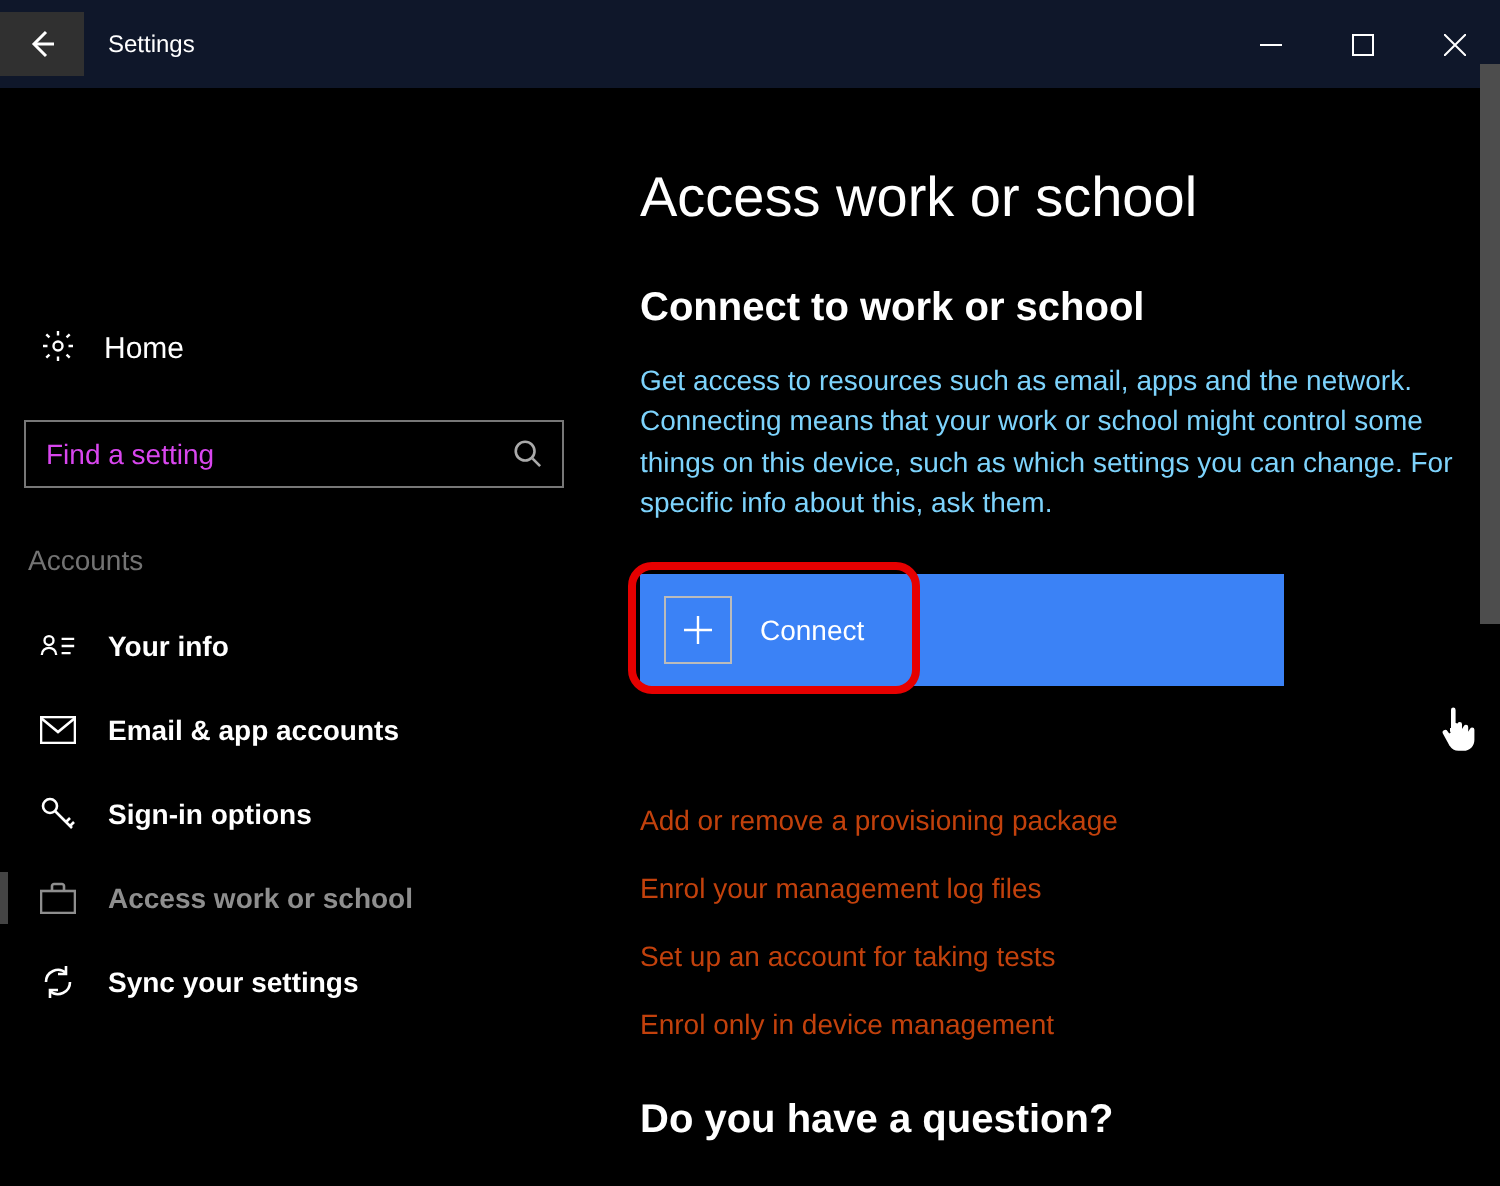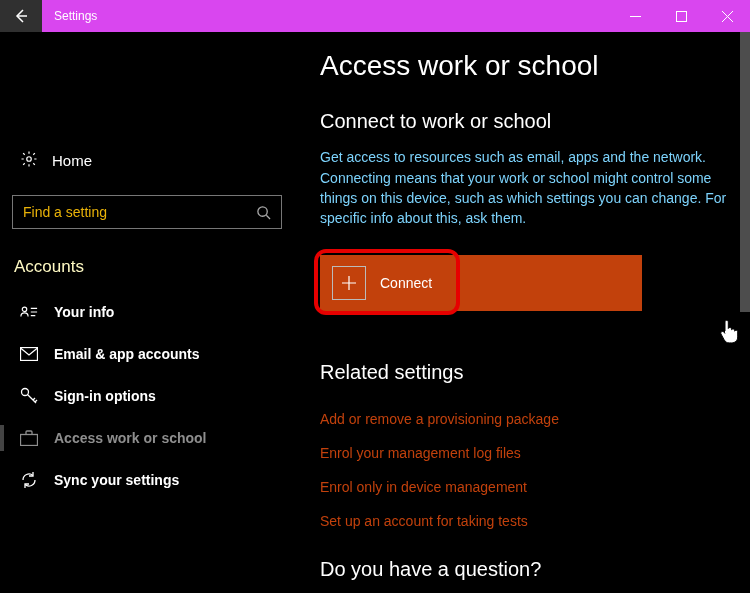--- a/index.html
+++ b/index.html
@@ -6,22 +6,22 @@
   body {
     width: 750px; height: 593px;
     background: #000;
     font-family: "Segoe UI", Arial, sans-serif;
     color: #fff;
     overflow: hidden;
     position: relative;
   }
   
   .titlebar {
-    height: 32px;
-    background: #d946ef;
+    height: 44px;
+    background: #0f172a;
     display: flex;
     align-items: center;
   }
   .titlebar .back {
     width: 42px; height: 32px;
     background: #303030;
     display: flex; align-items:center; justify-content:center;
     cursor: pointer;
   }
   .titlebar .title {
@@ -73,24 +73,24 @@
   .search-box {
     border:1px solid #777;
     height:34px;
     width:270px;
     display:flex; align-items:center;
     padding:0 10px;
     margin-bottom:24px;
     cursor:text;
   }
   .search-box span.placeholder {
-    color:#eab308; font-size:14px; flex:1;
+    color:#d946ef; font-size:14px; flex:1;
   }
   .sidebar-group {
-    color:#fef9c3; font-size:17px;
+    color:#737373; font-size:14px;
     padding:4px 0 14px 2px;
   }
   .nav-item {
     display:flex; align-items:center;
     gap:16px;
     padding:12px 0 12px 8px;
     font-size:14px;
     color:#fff;
     cursor:pointer;
     font-weight:bold;
@@ -100,24 +100,24 @@
     position:relative;
   }
   .nav-item.selected::before{
     content:""; position:absolute; left:-12px; top:8px; bottom:8px; width:4px;
     background:#444;
   }
   .nav-item .icon { width:18px; height:18px; display:flex; align-items:center; justify-content:center; }
 
   
   h1 { font-weight:300; font-size:28px; margin-bottom:28px; }
-  h2 { font-weight:400; font-size:20px; margin-bottom:14px; }
+  h2 { font-weight:700; font-size:20px; margin-bottom:14px; }
   .desc { font-size:14px; color:#7dd3fc; line-height:1.45; margin-bottom:26px; max-width:410px;}
   .connect-row {
-    background:#c2410c;
+    background:#3b82f6;
     height:56px;
     width:322px;
     display:flex; align-items:center;
     position:relative;
   }
   .connect-highlight {
     position:absolute;
     left:-6px; top:-6px;
     width:146px; height:66px;
     border:4px solid #e60000;
@@ -256,25 +256,24 @@
       <div class="connect-highlight"></div>
       <div class="plus-box">
         <svg width="18" height="18" viewBox="0 0 18 18" stroke="#fff" stroke-width="1.2">
             <path d="M9 2v14M2 9h14"></path>
           </svg>
       </div>
       <span class="connect-label">Connect</span>
     </div>
 
     <div class="related">
-      <h2>Related settings</h2>
       <div class="link-item">Add or remove a provisioning package</div>
       <div class="link-item">Enrol your management log files</div>
+      <div class="link-item">Set up an account for taking tests</div>
       <div class="link-item">Enrol only in device management</div>
-      <div class="link-item">Set up an account for taking tests</div>
     </div>
 
     <div class="question">
       <h2>Do you have a question?</h2>
     </div>
 
     <svg class="cursor" width="22" height="26" viewBox="0 0 22 26">
       <path d="M7 13V4c0-1 .7-1.7 1.6-1.7S10.3 3 10.3 4v6.5c.3-.6.9-1 1.6-1 .9 0 1.6.7 1.6 1.6v.6c.3-.5.9-.8 1.5-.8.9 0 1.6.7 1.6 1.6v.6c.3-.5.9-.8 1.5-.8.9 0 1.6.7 1.6 1.6v5c0 3.5-2.5 6-6 6h-2.5c-2.3 0-3.7-1-5-3L3 16c-.6-1 0-2.3 1.2-2.5.8-.2 1.6.2 2 .9L7 15.5" fill="#fff" stroke="#000" stroke-width="1"></path>
     </svg>
   </div>

